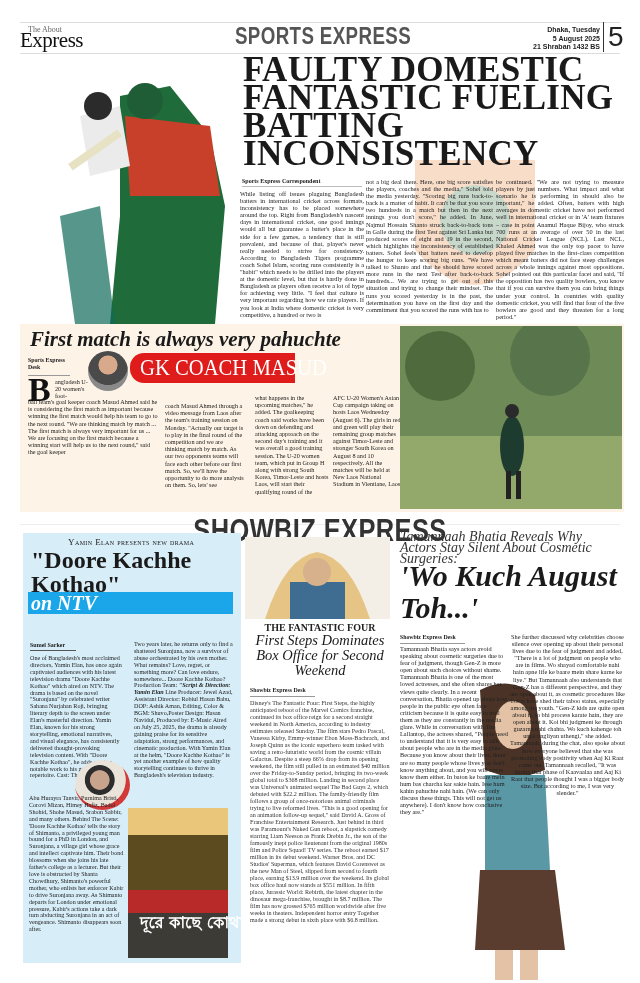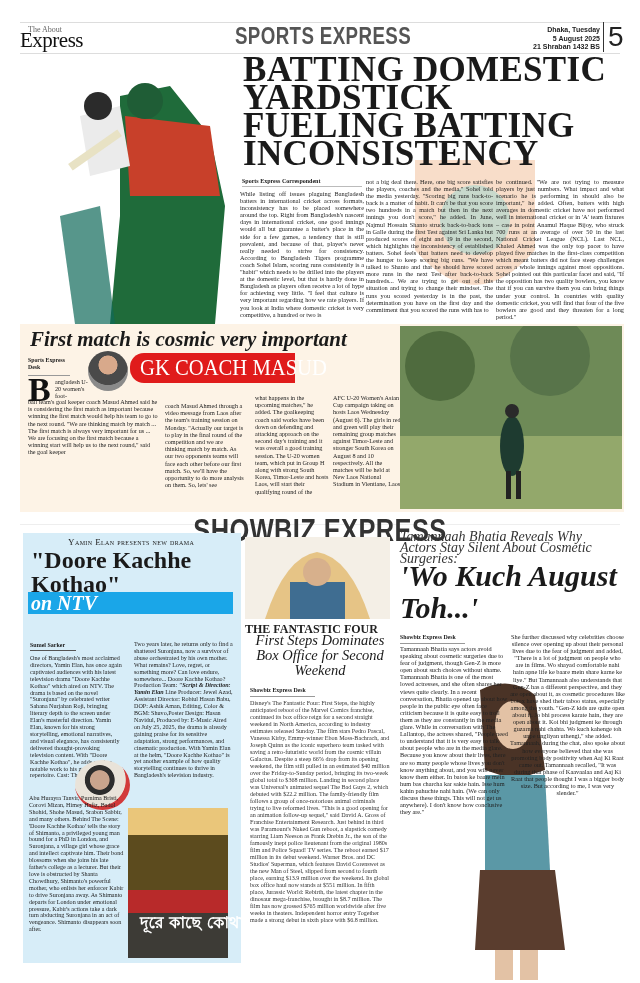--- a/index.html
+++ b/index.html
@@ -56,21 +56,21 @@
   .dr-col { font-family: "Liberation Serif", serif; font-size: 6.1px; line-height: 6.9px; color: #222; }
   .dr-c1 { left: 30px; top: 655px; width: 92px; }
   .dr-c1b { left: 29px; top: 795px; width: 95px; }
   .dr-c2 { left: 134px; top: 641px; width: 100px; }
   .actor-photo { left: 75px; top: 760px; width: 55px; height: 50px; border-radius: 50%; background: radial-gradient(circle at 45% 40%, #c9a48d 0 22%, #2d2d2d 24% 34%, #e9e3d9 36% 60%, #d23a3a 62%); }
   .poster { left: 128px; top: 808px; width: 100px; height: 150px; background: linear-gradient(#eac67a 0 18%, #5c4b1e 18% 55%, #b82a2a 55% 70%, #3d3b36 70%); }
   .poster-label { left: 140px; top: 910px; font-family: "DejaVu Sans", sans-serif; font-size: 16px; font-weight: bold; color: #fff; text-align: right; }
 
   
   .ff-photo { left: 245px; top: 537px; width: 145px; height: 82px; }
-  .ff-kicker { left: 245px; top: 622px; width: 150px; font-family: "Liberation Serif", serif; font-weight: bold; font-size: 12px; color: #222; }
+  .ff-kicker { left: 245px; top: 622px; width: 150px; text-align: center; font-family: "Liberation Serif", serif; font-weight: bold; font-size: 10px; color: #222; }
   .ff-title { left: 245px; top: 633px; width: 150px; text-align: center; font-family: "Liberation Serif", serif; font-style: italic; font-size: 14.5px; line-height: 15px; color: #1a1a1a; }
   .ff-byline { left: 250px; top: 687px; width: 65px; border-bottom: 1px solid #999; padding-bottom: 3px; font-size: 5.8px; }
   .ff-col { left: 250px; top: 700px; width: 140px; font-family: "Liberation Serif", serif; font-size: 6.1px; line-height: 7px; color: #333; }
 
   
   .tb-kicker { left: 400px; top: 531px; width: 220px; font-family: "Liberation Serif", serif; font-style: italic; font-size: 14px; line-height: 11px; color: #333; }
   .tb-title { left: 400px; top: 560px; width: 230px; font-family: "Liberation Serif", serif; font-weight: bold; font-style: italic; font-size: 30px; line-height: 32px; color: #1a1a1a; }
   .tb-byline { left: 400px; top: 634px; width: 65px; border-bottom: 1px solid #999; padding-bottom: 3px; font-size: 5.8px; }
   .tb-c1 { left: 400px; top: 645px; width: 108px; }
   .tb-c2 { left: 510px; top: 633px; width: 115px; }
@@ -97,28 +97,28 @@
   <circle cx="125" cy="45" r="18" fill="#1f5d36"></circle>
   <path d="M60 60 L100 50 L110 110 L70 120 Z" fill="#ebebeb"></path>
   <circle cx="78" cy="50" r="14" fill="#2b2b2b"></circle>
   <rect x="45" y="90" width="60" height="8" fill="#e8e2c4" transform="rotate(-35 75 94)"></rect>
   <path d="M40 160 L80 150 L95 268 L55 268 Z" fill="#0f6a5a" opacity="0.7"></path>
 </svg>
 <svg class="abs tiger-bg" viewBox="0 0 160 190">
   <path d="M20 30 L140 30 L140 120 Q80 190 20 120 Z" fill="#e77a2c"></path>
   <circle cx="80" cy="90" r="35" fill="#2a6b3a"></circle>
 </svg>
-<div class="abs headline">BATTING DOMESTIC YARDSTICK FUELING BATTING INCONSISTENCY</div>
+<div class="abs headline">FAULTY DOMESTIC FANTASTIC FUELING BATTING INCONSISTENCY</div>
 <div class="abs byline byline-sports">Sports Express Correspondent</div>
 <div class="abs col col-s1">While listing off issues plaguing Bangladesh batters in international cricket across formats, inconsistency has to be placed somewhere around the top. Right from Bangladesh's nascent days in international cricket, one good innings would all but guarantee a batter's place in the side for a few games, a tendency that is still prevalent, and because of that, player's never really needed to strive for consistency. According to Bangladesh Tigers programme coach Sohel Islam, scoring runs consistently is a "habit" which needs to be drilled into the players at the domestic level, but that is hardly done in Bangladesh as players often receive a lot of hype for achieving very little. "I feel that culture is very important regarding how we rate players. If you look at India where domestic cricket is very competitive, a hundred or two is</div>
 <div class="abs col col-s2">not a big deal there. Here, one big score satisfies the players, coaches and the media," Sohel told the media yesterday. "Scoring big runs back-to-back is a matter of habit. It can't be that you score two hundreds in a match but then in the next innings you don't score," he added. In June, Najmul Hossain Shanto struck back-to-back tons in Galle during the first Test against Sri Lanka but produced scores of eight and 19 in the second, which highlights the inconsistency of established batters. Sohel feels that batters need to develop the hunger to keep scoring big runs. "We have talked to Shanto and that he should have scored more runs in the next Test after back-to-back hundreds... We are trying to get out of this situation and trying to change their mindset. The runs you scored yesterday is in the past, the determination you have on the first day and the commitment that you scored the runs with has to</div>
 <div class="abs col col-s3">be continued. "We are not trying to measure players by just numbers. What impact and what scenario he is performing in should also be important," he added. Often, batters with high averages in domestic cricket have not performed well in international cricket or in 'A' team fixtures – case in point Anamul Haque Bijoy, who struck 700 runs at an average of over 50 in the last National Cricket League (NCL). Last NCL, Khaled Ahmed was the only top pacer to have played five matches in the first-class competition which meant batters did not face steep challenges across a whole innings against most oppositions. Sohel pointed out this particular facet and said, "If the opposition has two quality bowlers, you know that if you can survive them you can bring things under your control. In countries with quality domestic cricket, you will find that four of the five bowlers are good and they threaten for a long period."</div>
 
 <div class="abs fm-box"></div>
-<div class="abs fm-headline">First match is cosmic very important</div>
+<div class="abs fm-headline">First match is always very pahuchte</div>
 <div class="abs byline fm-byline">Sports Express Desk</div>
 <div class="abs coach-photo"></div>
 <div class="abs gk-banner"></div>
 <div class="abs gk-text">GK COACH MASUD</div>
 <div class="abs dropcap">B</div>
 <div class="abs fm-col fm-c1a">angladesh U-20 women's foot-</div>
 <div class="abs fm-col fm-c1b">ball team's goal keeper coach Masud Ahmed said he is considering the first match as important because winning the first match would help his team to go to the next round. "We are thinking match by match ... The first match is always very important for us ... We are focusing on the first match because a winning start will help us to the next round," said the goal keeper</div>
 <div class="abs fm-col fm-c2">coach Masud Ahmed through a video message from Laos after the team's training session on Monday. "Actually our target is to play in the final round of the competition and we are thinking match by match. As our two opponents teams will face each other before our first match. So, we'll have the opportunity to do more analysis on them. So, lets' see</div>
 <div class="abs fm-col fm-c3">what happens in the upcoming matches," he added. The goalkeeping coach said works have been down on defending and attacking approach on the second day's training and it was overall a good training session. The U-20 women team, which put in Group H along with strong South Korea, Timor-Leste and hosts Laos, will start their qualifying round of the</div>
 <div class="abs fm-col fm-c4">AFC U-20 Women's Asian Cup campaign taking on hosts Laos Wednesday (August 6). The girls in red and green will play their remaining group matches against Timor-Leste and stronger South Korea on August 8 and 10 respectively. All the matches will be held at New Laos National Stadium in Vientiane, Laos.</div>

